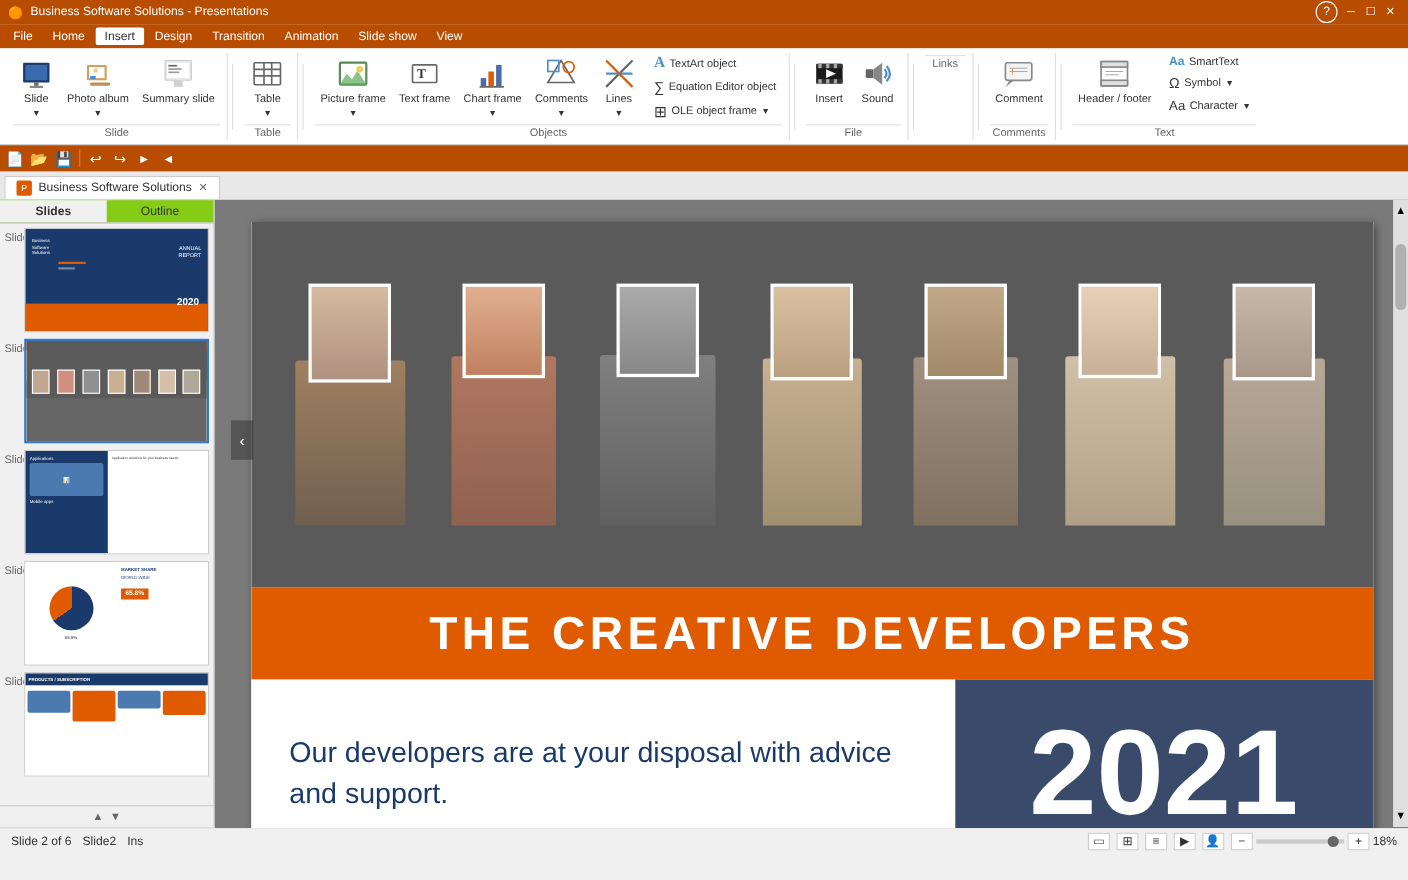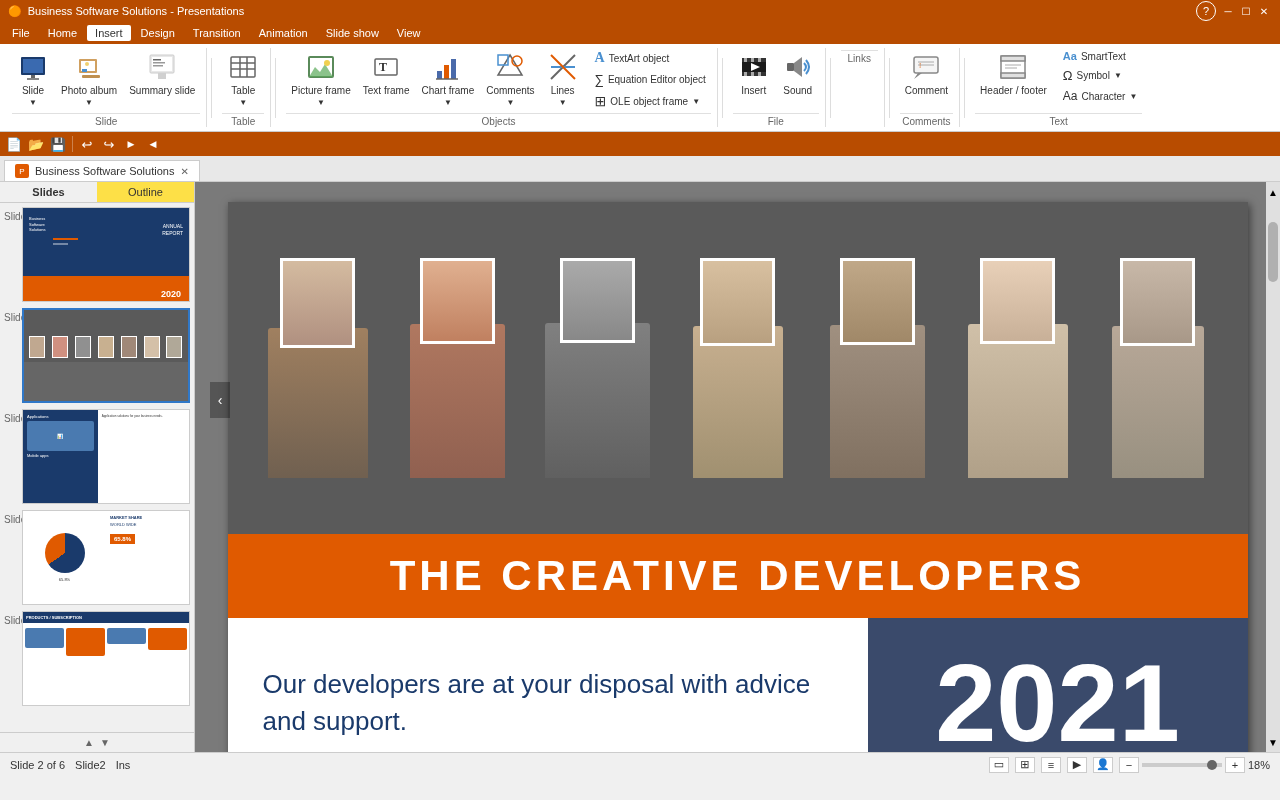--- a/index.html
+++ b/index.html
@@ -162,21 +162,21 @@
     
     .slides-panel {
       width: 195px;
       background: #f0f0f0;
       border-right: 1px solid #ccc;
       display: flex;
       flex-direction: column;
     }
     .slides-tabs {
       display: flex;
-      background: #fde047;
+      background: #84cc16;
       border-bottom: 1px solid #ccc;
     }
     .slides-tab {
       flex: 1;
       text-align: center;
       padding: 4px;
       font-size: 11px;
       cursor: pointer;
       color: #333;
     }
@@ -690,21 +690,21 @@
     </div>
     <div class="slides-list">
 
       <div class="slide-thumb">
         <span class="slide-num">Slide1</span>
         <div class="slide-prev">
           <div style="width:100%;height:100%;background:#1a3a6b;position:relative;">
             <div style="position:absolute;bottom:0;left:0;right:0;height:25px;background:#e05a00;"></div>
             <div style="position:absolute;top:8px;left:6px;font-size:4px;color:white;line-height:1.4;">Business<br>Software<br>Solutions</div>
             <div style="position:absolute;top:15px;right:6px;font-size:5px;color:white;text-align:right;line-height:1.3;">ANNUAL<br>REPORT</div>
-            <div style="position:absolute;bottom:2px;right:8px;font-size:9px;color:white;font-weight:bold;">2020</div>
+            <div style="position:absolute;bottom:22px;right:8px;font-size:9px;color:white;font-weight:bold;">2020</div>
             <div style="position:absolute;top:30px;left:30px;width:25px;height:2px;background:#e05a00;"></div>
             <div style="position:absolute;top:35px;left:30px;width:15px;height:2px;background:rgba(255,255,255,0.4);"></div>
           </div>
         </div>
       </div>
 
       <div class="slide-thumb selected">
         <span class="slide-num">Slide2</span>
         <div class="slide-prev">
           <div style="width:100%;height:100%;position:relative;background:#666;">

